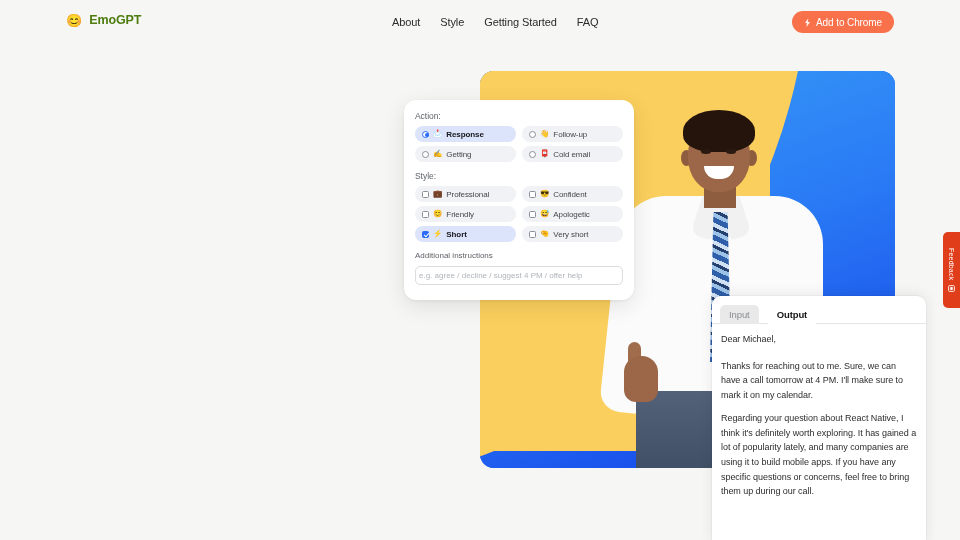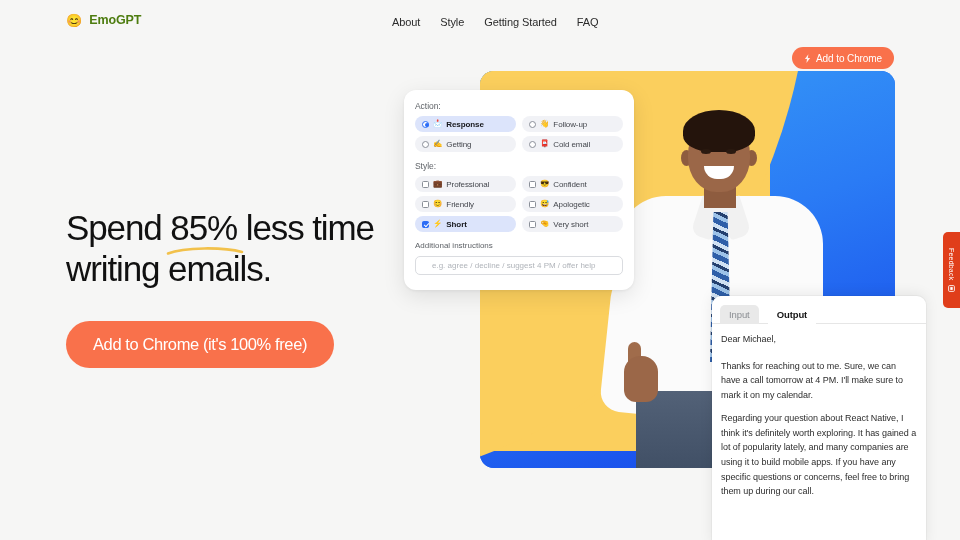--- a/index.html
+++ b/index.html
@@ -32,21 +32,20 @@
     font-size: 11px; color: #2b2b2b; text-decoration: none;
     letter-spacing: -0.1px; white-space: nowrap; cursor: pointer;
   }
 
   .nav-cta {
     position: absolute; right: 66px; top: 11px;
     height: 22px; padding: 0 12px;
     background: #f9714b; border: none; border-radius: 13px;
     display: flex; align-items: center; gap: 5px;
     cursor: pointer;
-    margin-top: 36px;
   }
   .nav-cta-icon { width: 7px; height: 9px; display:block; }
   .nav-cta-label { font-size: 10px; color: #fff; font-weight: 500; letter-spacing: -0.1px; white-space: nowrap; }
 
   
   .hero {
     position: absolute; left: 66px; top: 208px; width: 340px;
   }
   .hero-title {
     font-size: 35px; line-height: 1.16; color: #111111;
@@ -144,21 +143,21 @@
     position: absolute; left: 24px; top: 248px; width: 34px; height: 46px;
     background: #9b6748; border-radius: 16px 16px 12px 12px;
   }
   .p-thumb-up {
     position: absolute; left: 28px; top: 234px; width: 13px; height: 26px;
     background: #a06c4b; border-radius: 7px;
   }
 
   
   .action-card {
-    position: absolute; left: 404px; top: 90px;
+    position: absolute; left: 404px; top: 100px;
     width: 230px; height: 200px;
     background: #ffffff; border-radius: 12px;
     box-shadow: 0 6px 22px rgba(0,0,0,0.10), 0 1px 3px rgba(0,0,0,0.06);
     padding: 11px 11px 0 11px;
   }
   .card-label {
     font-size: 8.5px; color: #5f6368; margin-bottom: 5px; letter-spacing: -0.05px;
   }
   .opt-grid {
     display: grid; grid-template-columns: 1fr 1fr; gap: 4px 6px;
@@ -189,21 +188,21 @@
   .check.on::after {
     content: ""; position: absolute; left: 1.6px; top: 0.3px;
     width: 2px; height: 4px; border: solid #fff; border-width: 0 1.2px 1.2px 0;
     transform: rotate(42deg);
   }
   .opt-emoji { font-size: 7.5px; line-height: 1; flex: none; }
   .opt-text { letter-spacing: -0.1px; }
   .addl-label { font-size: 8px; color: #5f6368; margin: 9px 0 4px 0; }
   .addl-input {
     width: 100%; height: 19px; border: 1px solid #dadce0; border-radius: 5px;
-    background: #fff; padding: 0 16px; font-size: 8px; color: #9aa0a6;
+    background: #fff; padding: 0 3px; font-size: 8px; color: #9aa0a6;
     font-family: "Liberation Sans", sans-serif; outline: none;
   }
   .addl-input::placeholder { color: #b0b4ba; }
 
   
   .out-wrap {
     position: absolute; left: 712px; top: 296px; width: 214px; height: 250px;
     background: #ffffff; border-radius: 9px 9px 0 0;
     box-shadow: 0 -2px 14px rgba(0,0,0,0.08), 0 0 0 1px rgba(0,0,0,0.03);
     padding: 9px 0 0 0; overflow: hidden;
@@ -258,28 +257,20 @@
     </div>
 
     <button class="nav-cta">
       <svg class="nav-cta-icon" viewBox="0 0 8 10">
         <path d="M5 0 L1 5.6 H3.4 L2.8 10 L7 4.3 H4.4 Z" fill="#ffffff" opacity="0.9"></path>
       </svg>
       <span class="nav-cta-label">Add to Chrome</span>
     </button>
   </div>
 
-  <div class="hero">
-    <h1 class="hero-title">
-      <span>Spend </span><span class="hl"><span>85%</span><svg class="hl-underline" viewBox="0 0 78 11" preserveAspectRatio="none">
-            <path d="M2 8.5 C 18 2, 58 2, 76 7" stroke="#f2c14b" stroke-width="2.6" fill="none" stroke-linecap="round"></path>
-          </svg></span><span> less time writing emails.</span>
-    </h1>
-    <button class="hero-cta">Add to Chrome (it's 100% free)</button>
-  </div>
 
   <div class="photo">
     <div class="photo-blue"></div>
     <div class="photo-yellow2"></div>
     <div class="photo-yellow"></div>
     <div class="person">
       <div class="p-arm"></div>
       <div class="p-jeans"></div>
       <div class="p-jeans-seam"></div>
       <div class="p-shirt"></div>

